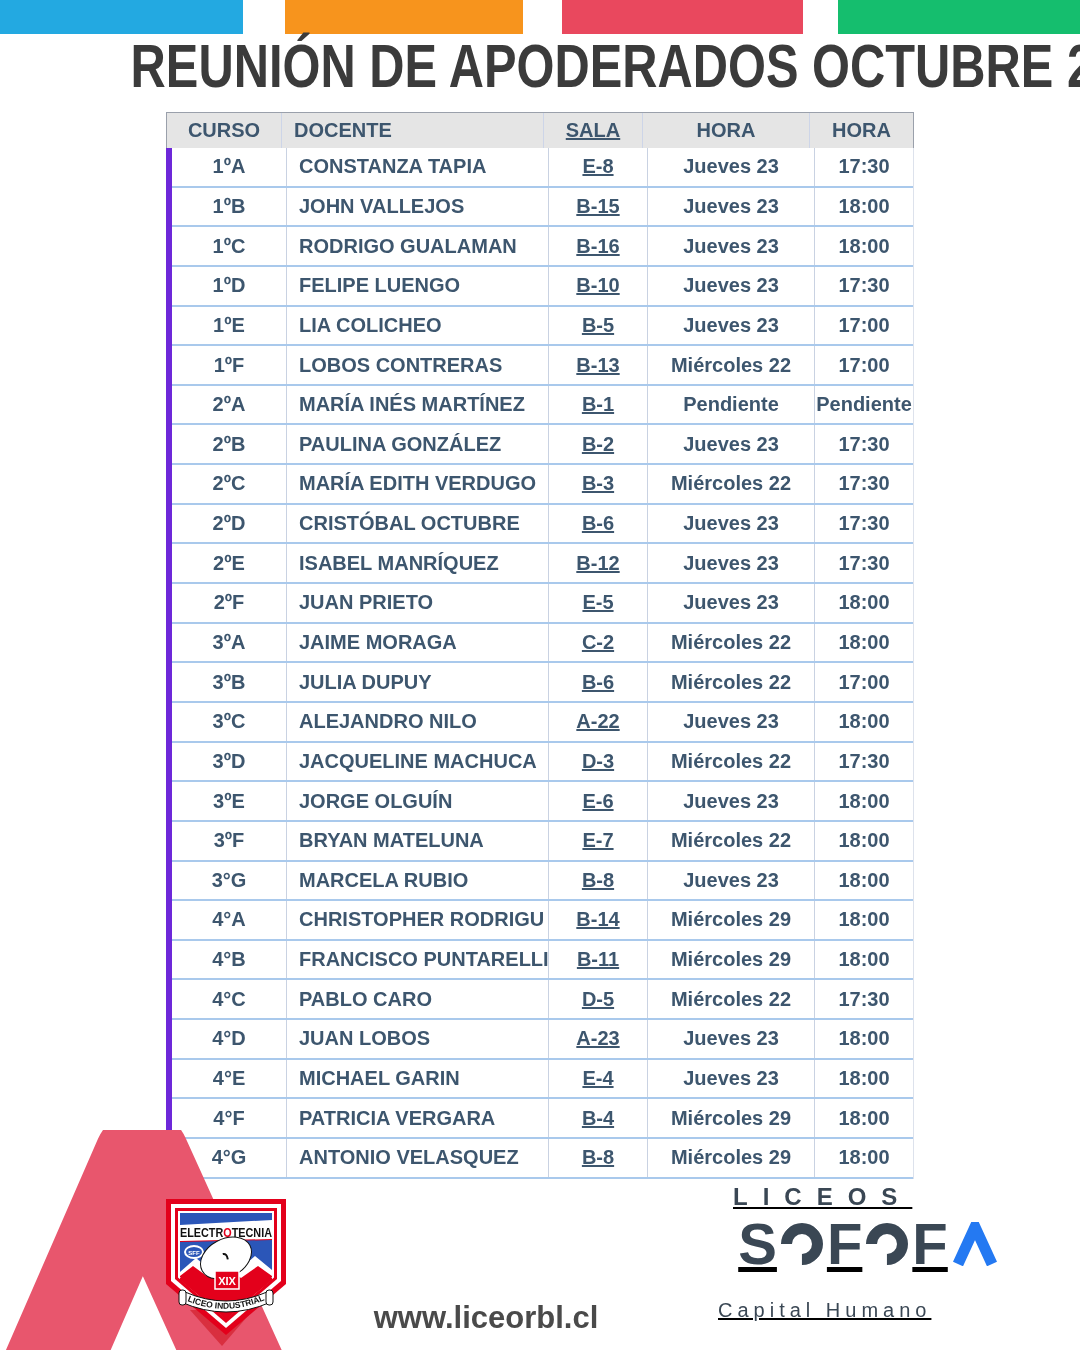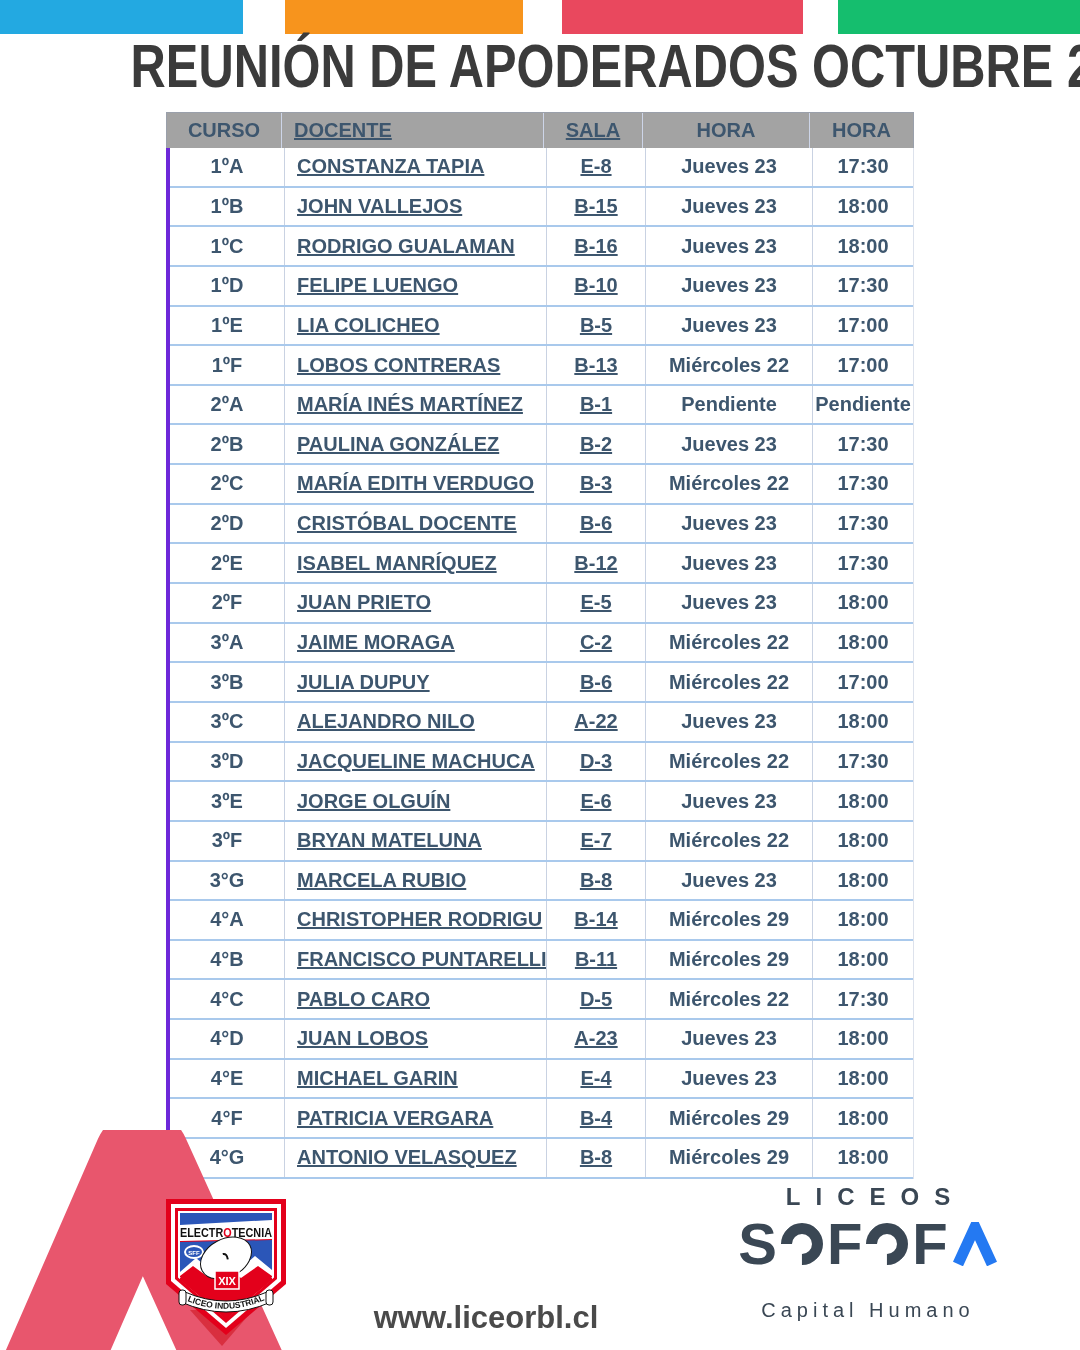--- a/index.html
+++ b/index.html
@@ -17,47 +17,47 @@
   
   .title-wrap{position:absolute;top:34px;left:0;width:1080px;text-align:center;}
   .title{
     display:inline-block;font-size:61px;line-height:64px;font-weight:bold;
     color:#3b3b3b;white-space:nowrap;transform:scaleX(0.80);transform-origin:center;
     letter-spacing:0px;
   }
 
   
   .tbl{position:absolute;left:166px;top:112px;width:748px;}
-  .thead{display:flex;background:#a3a3a3;height:36px;
+  .thead{display:flex;background:#e5e5e5;height:36px;
     border:1px solid #9aa0ab;border-bottom:none;box-sizing:border-box;}
   .hcell{display:flex;align-items:center;justify-content:center;
     font-weight:bold;font-size:20px;color:#3d566e;box-sizing:border-box;
     border-right:1px solid #cdd5e8;}
   .hcell:last-child{border-right:none;}
-  .tbody{border-left:4px solid #6d28d9;border-right:1px solid #dde2ec;}
+  .tbody{border-left:6px solid #6d28d9;border-right:1px solid #dde2ec;}
   .trow{display:flex;height:39.65px;background:#ffffff;
     border-bottom:2px solid #a9c9ec;box-sizing:border-box;}
   .cell{display:flex;align-items:center;justify-content:center;
     font-weight:bold;font-size:20px;color:#3d566e;box-sizing:border-box;
     border-right:1px solid #c9d2e2;overflow:hidden;white-space:nowrap;}
   .cell:last-child{border-right:none;overflow:visible;text-align:center;}
   .c0{width:115px;}
-  .c1{width:262px;justify-content:flex-start;padding-left:12px;text-decoration:underline;}
+  .c1{width:262px;justify-content:flex-start;padding-left:12px;}
   .c2{width:99px;text-decoration:underline;}
   .c3{width:167px;}
   .c4{width:105px;flex:1;}
 
   
   .deco-a{position:absolute;left:0;top:1130px;z-index:1;}
 
   
   .shield{position:absolute;left:163px;top:1196px;z-index:2;}
 
   
-  .sofofa{position:absolute;left:718px;top:1183px;width:300px;text-align:center;z-index:2;}
+  .sofofa{position:absolute;left:718px;top:1183px;width:300px;z-index:2;text-decoration:underline;}
   .sofofa-liceos{font-size:24px;font-weight:bold;color:#3a4754;letter-spacing:15px;
     margin-left:15px;white-space:nowrap;}
   .sofofa-word{margin-top:6px;height:54px;display:flex;align-items:center;justify-content:center;}
   .sofofa-letter{font-size:58px;font-weight:bold;color:#3a4754;line-height:50px;
     display:inline-block;margin:0 2px;}
   .ring{display:inline-block;width:42px;height:42px;border:11px solid #3a4754;
     border-left-color:transparent;border-radius:50%;box-sizing:border-box;
     transform:rotate(-45deg);margin:0 2px;}
   .chevron{display:inline-block;margin:0 2px;}
   .sofofa-capital{margin-top:28px;font-size:20px;color:#3a4754;letter-spacing:5px;white-space:nowrap;}
@@ -147,21 +147,21 @@
       </div>
       <div class="trow">
         <div class="cell c0">2ºC</div>
         <div class="cell c1">MARÍA EDITH VERDUGO</div>
         <div class="cell c2">B-3</div>
         <div class="cell c3">Miércoles 22</div>
         <div class="cell c4">17:30</div>
       </div>
       <div class="trow">
         <div class="cell c0">2ºD</div>
-        <div class="cell c1">CRISTÓBAL DOCENTE</div>
+        <div class="cell c1">CRISTÓBAL OCTUBRE</div>
         <div class="cell c2">B-6</div>
         <div class="cell c3">Jueves 23</div>
         <div class="cell c4">17:30</div>
       </div>
       <div class="trow">
         <div class="cell c0">2ºE</div>
         <div class="cell c1">ISABEL MANRÍQUEZ</div>
         <div class="cell c2">B-12</div>
         <div class="cell c3">Jueves 23</div>
         <div class="cell c4">17:30</div>

